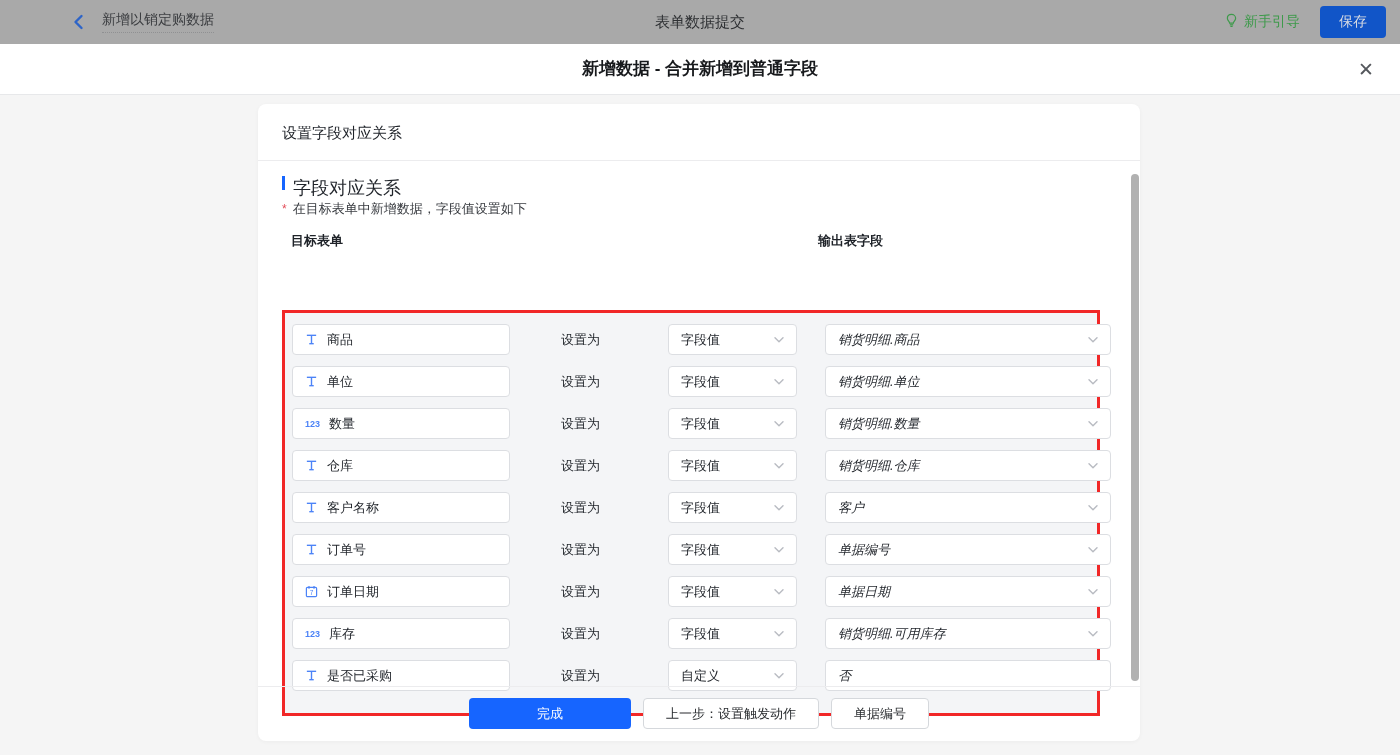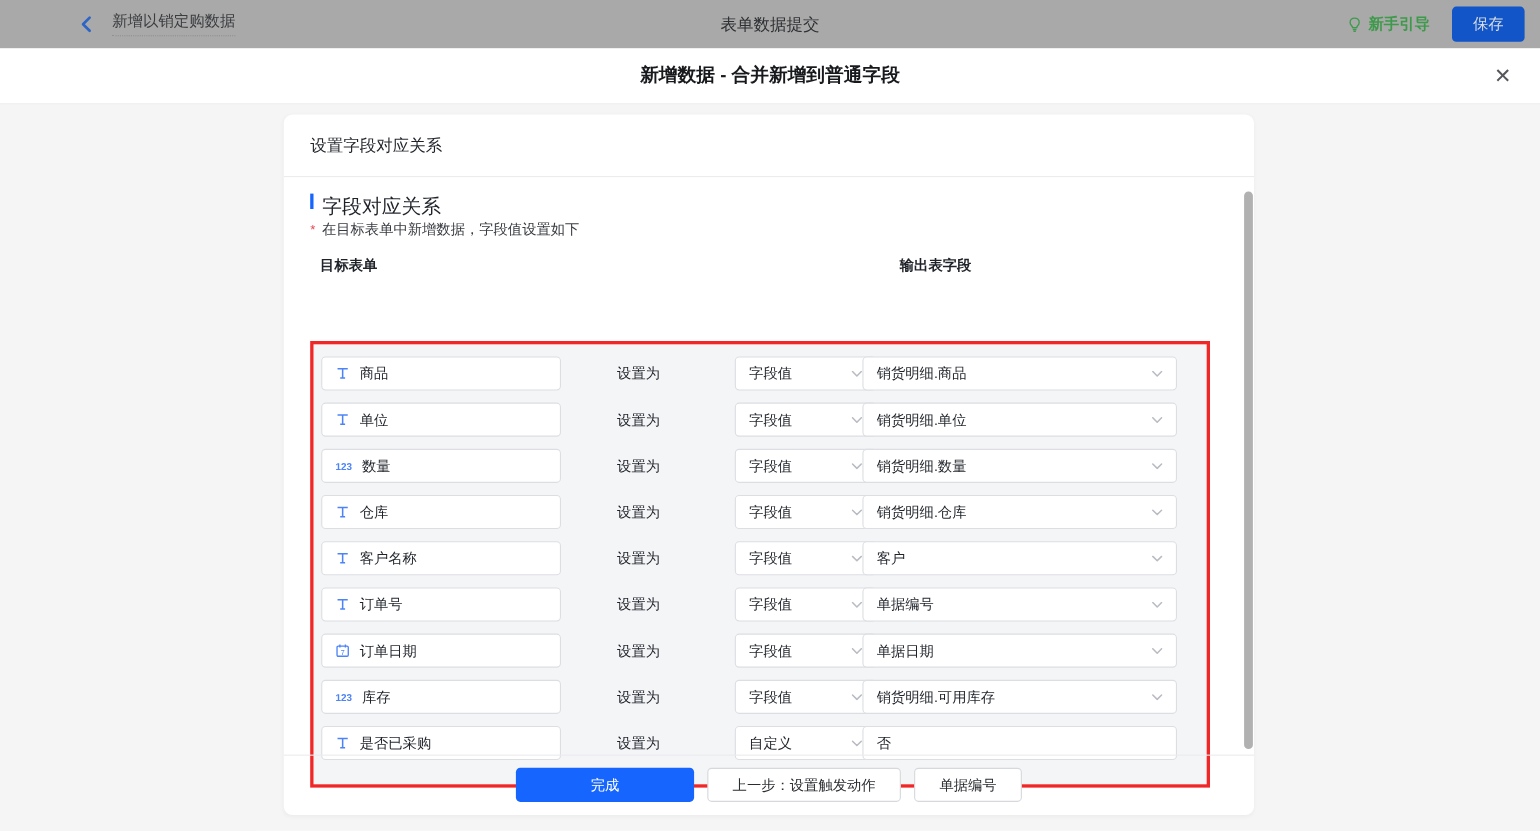--- a/index.html
+++ b/index.html
@@ -5,21 +5,21 @@
   * { margin:0; padding:0; box-sizing:border-box; }
   html,body { width:1400px; height:755px; font-family:"Liberation Sans","DejaVu Sans",sans-serif; background:#f5f5f5; overflow:hidden; }
 
   
   .topbar { position:absolute; left:0; top:0; width:1400px; height:44px; background:var(--topbar-bg); display:flex; align-items:center;padding-left:44px; }
   .topbar-left { display:flex; align-items:center; gap:14px; padding-left:26px; width:420px; }
   .back-ic { width:18px; height:18px; display:inline-flex; cursor:pointer; }
   .flow-title { font-size:14px; color:#3b3d40; padding-bottom:3px; border-bottom:1px dotted #8f9092; cursor:text; }
   .topbar-center { position:absolute; left:0; right:0; text-align:center; font-size:15px; color:#2e3033; pointer-events:none; }
   .topbar-right { position:absolute; right:14px; top:0; height:44px; display:flex; align-items:center; gap:20px; }
-  .guide { display:flex; align-items:center; gap:5px; color:var(--guide-green); font-size:14px; cursor:pointer;font-weight:bold; }
+  .guide { display:flex; align-items:flex-start; gap:5px; color:var(--guide-green); font-size:14px; cursor:pointer; }
   .save-btn { background:var(--save-blue); color:#d9dce2; border:none; border-radius:4px; font-size:14px; width:66px; height:32px; cursor:pointer; font-family:inherit; }
 
   
   .modal-header { position:absolute; left:0; top:44px; width:1400px; height:51px; background:#ffffff; border-bottom:1px solid #e7e8ea; }
   .modal-title { text-align:center; line-height:50px; font-size:17px; font-weight:bold; color:#17191c; }
   .close-x { position:absolute; right:26px; top:0; height:50px; display:flex; align-items:center; font-size:19px; color:#54575c; cursor:pointer; }
 
   
   .page { position:absolute; left:0; top:95px; width:1400px; height:660px; background:#f5f5f5; }
   .card { position:absolute; left:258px; top:9px; width:882px; height:637px; background:#ffffff; border-radius:8px; box-shadow:0 1px 4px rgba(0,0,0,0.04); }
@@ -33,21 +33,21 @@
   .col-head-left { position:absolute; left:33px; }
   .col-head-right { position:absolute; left:560px; }
 
   
   .rows-wrap { position:absolute; left:24px; top:169px; width:818px; height:406px; border:3px solid var(--frame-red); background:#f4f5f7;margin-top:37px; }
   .map-row { position:relative; height:31px; margin-top:11px; }
   .col-field { position:absolute; left:7px; top:0; width:218px; height:31px; background:#fff; border:1px solid #dcdee2; border-radius:4px; display:flex; align-items:center; gap:9px; padding-left:12px; font-size:13px; color:#1f2329; cursor:pointer; }
   .col-rel { position:absolute; left:276px; top:0; height:31px; line-height:31px; font-size:13px; color:#1f2329; }
   .dd { background:#fff; border:1px solid #dcdee2; border-radius:4px; height:31px; display:flex; align-items:center; padding:0 12px; font-size:13px; color:#1f2329; cursor:pointer;gap:24px; }
   .col-type { position:absolute; left:383px; top:0; width:129px; }
-  .col-val { position:absolute; left:499px; top:0; width:286px; }
+  .col-val { position:absolute; left:540px; top:0; width:286px;font-style:italic; }
   .dd .lbl { flex:1; white-space:nowrap; overflow:hidden; }
   .num-ic { color:var(--icon-blue); font-size:9px; font-weight:bold; letter-spacing:0; }
 
   
   .scrollbar { position:absolute; left:1131px; top:79px; width:8px; height:507px; background:#b1b1b1; border-radius:4px; cursor:pointer; }
 
   
   .footer-sep { position:absolute; left:0; top:582px; width:882px; height:1px; background:#ececee; }
   .footer { position:absolute; left:0; top:594px; width:882px; display:flex; justify-content:center; gap:12px; }
   .btn { height:31px; border-radius:4px; font-size:13px; font-family:inherit; cursor:pointer; }

